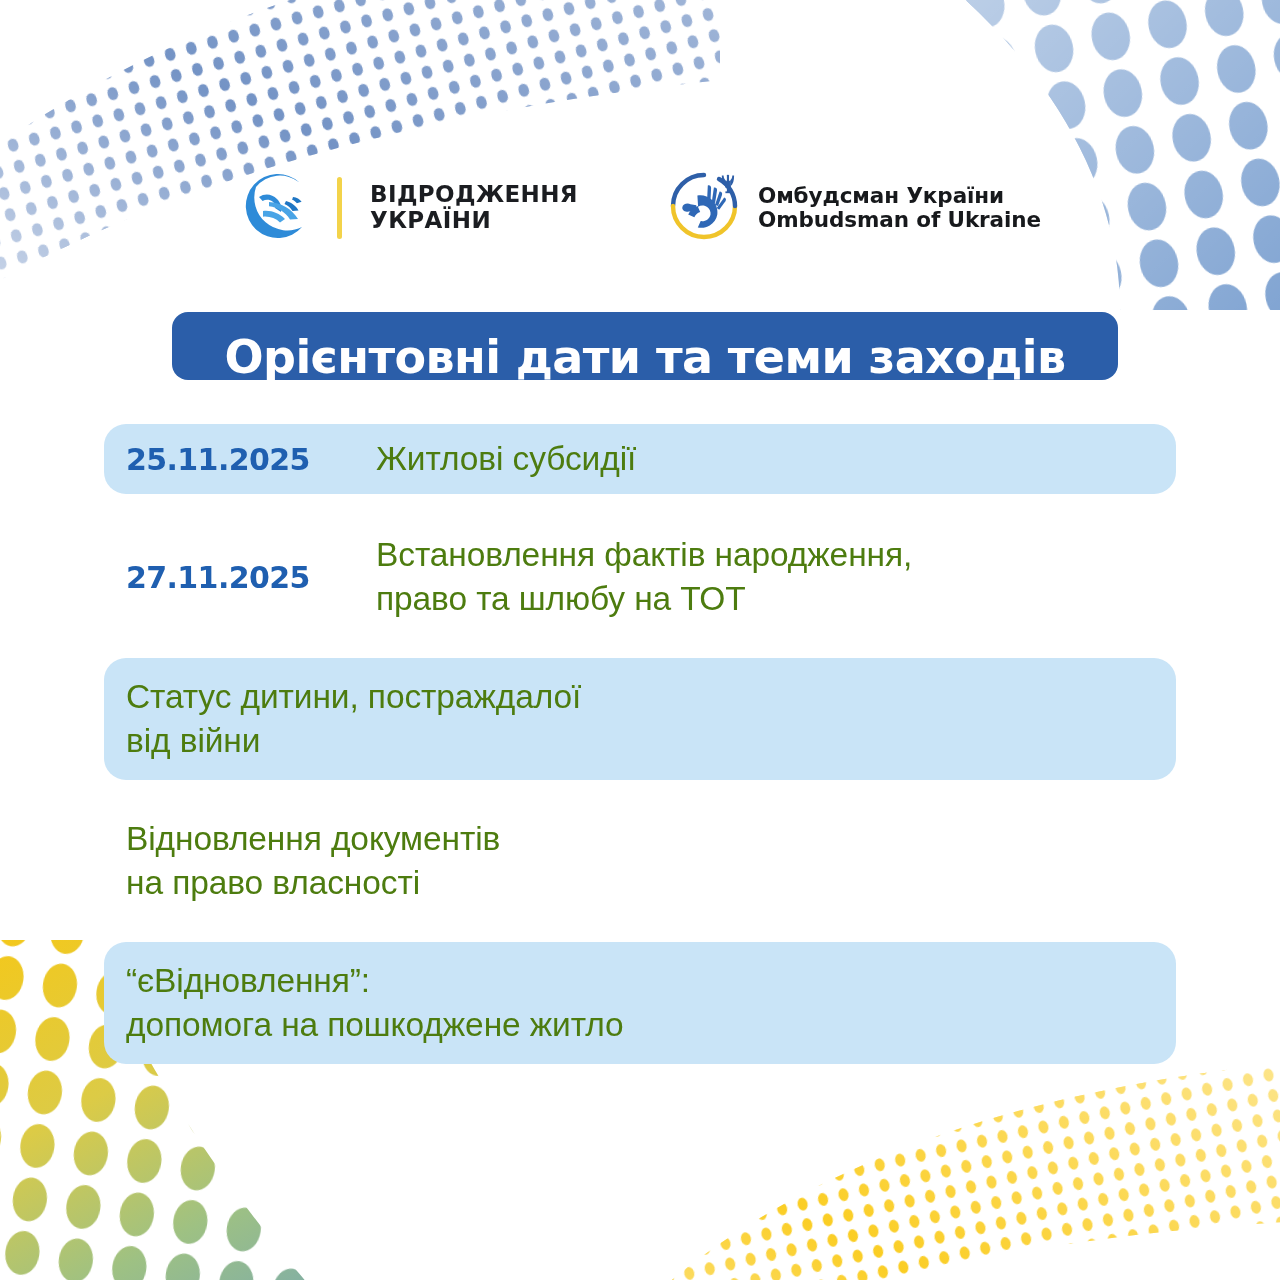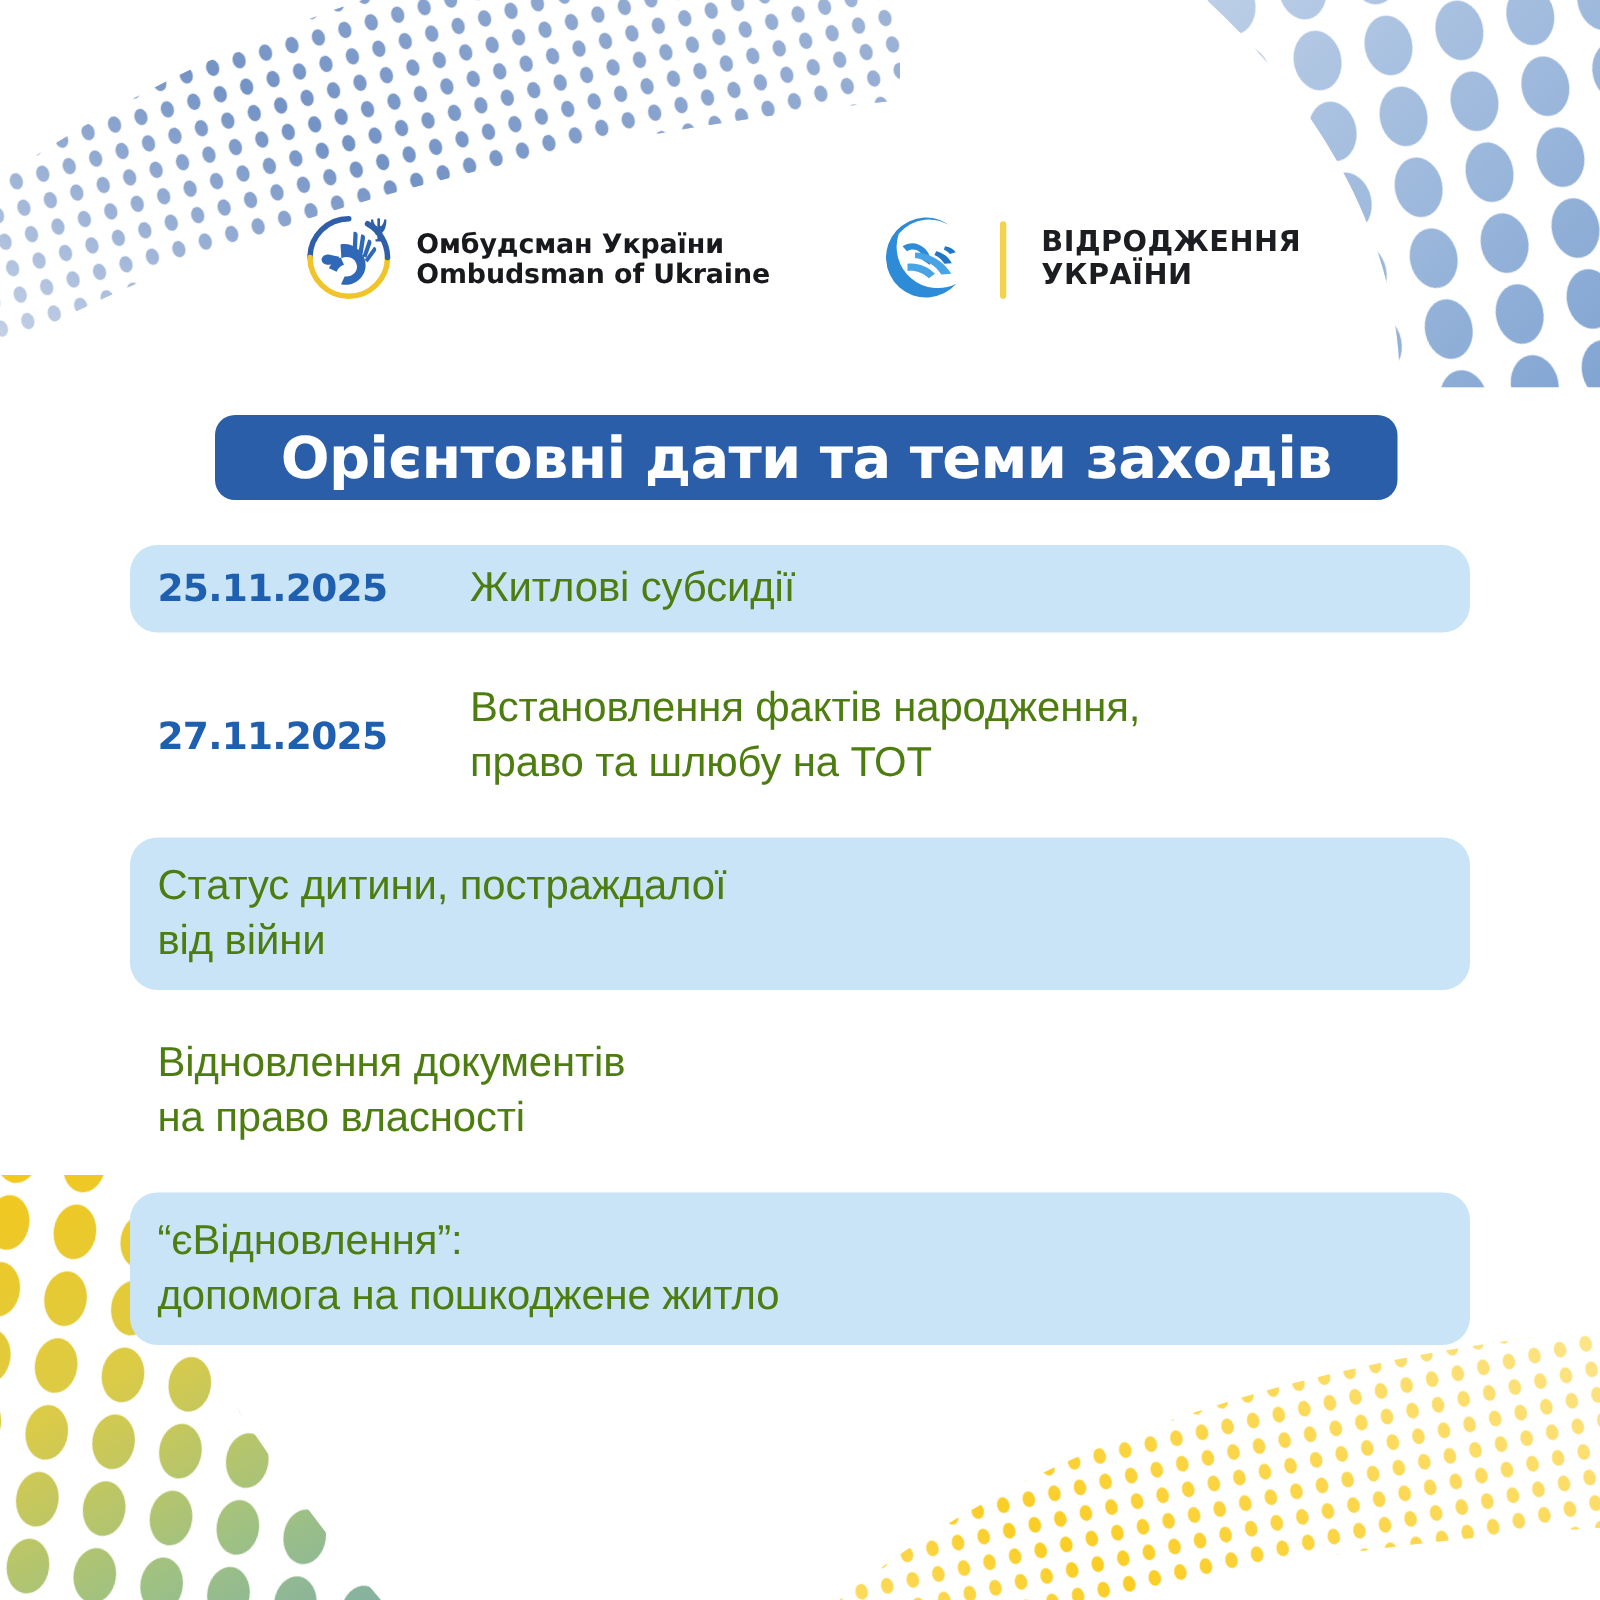--- a/index.html
+++ b/index.html
@@ -87,27 +87,27 @@
     font-weight: 700;
     color: #1b1d21;
     letter-spacing: 0.4px;
     white-space: nowrap;
   }
 
   
   #title-banner {
     position: absolute;
     left: 172px;
-    top: 332px;
+    top: 312px;
     width: 946px;
     height: 68px;
     background: #2b5ea9;
     border-radius: 16px;
     display: flex;
-    align-items: center;
+    align-items: flex-end;
     justify-content: center;
   }
   #title-banner .title-text {
     font-family: "DejaVu Sans", sans-serif;
     font-size: 46px;
     font-weight: 700;
     color: #ffffff;
     letter-spacing: -0.6px;
     white-space: nowrap;
     line-height: 1;
@@ -120,21 +120,20 @@
     top: 424px;
     width: 1072px;
   }
   .row {
     position: relative;
     display: flex;
     align-items: center;
     border-radius: 22px;
     box-sizing: border-box;
     padding: 0 24px 0 22px;
-    margin-top: 12px;
   }
   .row.shaded { background: #c9e4f7; }
   .row.plain  { background: transparent; }
 
   .row-h1 { height: 70px; margin-bottom: 22px; }
   .row-h2 { height: 122px; margin-bottom: 20px; }
 
   .row-date {
     flex: 0 0 250px;
     font-family: "DejaVu Sans", sans-serif;
@@ -239,20 +238,36 @@
     </defs>
     <g clip-path="url(#clipBR)">
       <rect x="-40" y="-20" width="800" height="420" fill="url(#dotsBR)"></rect>
       <rect x="-40" y="-20" width="800" height="420" fill="url(#fadeBR)"></rect>
     </g>
   </svg>
 
   <div id="logo-bar">
 
     <div class="logo-block">
+      <svg class="logo-mark" width="78" height="78" viewBox="0 0 78 78" xmlns="http://www.w3.org/2000/svg">
+        <path d="M60.5 13.5 A32 32 0 1 0 63 58 A33 33 0 0 1 17 18 A31 31 0 0 1 60.5 13.5 Z" fill="#2e8bd8"></path>
+        <path d="M20 28 c6,-4 13,-3 18,2 4,4 5,9 4,13 l-6,-4 c0.5,-2.5 -0.4,-5 -2.5,-6.6 -2.8,-2.2 -6.9,-2.3 -9.9,-0.4 z" fill="#2e8bd8"></path>
+        <path d="M24 42 c8,-1 16,2 22,8 l-5,3.5 c-4.5,-4.3 -10.5,-6.4 -17,-5.8 z" fill="#49a4e6"></path>
+        <path d="M30 33 c12,0.5 23,7 29,17 l-8,0.5 c-4.5,-7.2 -12,-12 -21,-13.2 z" fill="#49a4e6"></path>
+        <path d="M47 32 c6,1.5 10,5 12.5,9.5 l-6,0.5 c-2,-3.2 -4.6,-5.6 -8,-7 z" fill="#1f76c4"></path>
+        <path d="M54 28 c3.8,0.5 6.7,2.2 8.6,4.8 l-4.7,1.4 c-1.2,-1.6 -2.8,-2.8 -4.8,-3.5 z" fill="#1f76c4"></path>
+      </svg>
+      <div class="logo-divider"></div>
+      <div class="logo-text-vidrodzhennia">
+        <span>ВІДРОДЖЕННЯ</span>
+        <span>УКРАЇНИ</span>
+      </div>
+    </div>
+
+    <div class="logo-block">
       <svg class="logo-mark" width="80" height="82" viewBox="0 0 80 82" xmlns="http://www.w3.org/2000/svg">
         <path d="M40 8 A31 31 0 0 0 9 39" fill="none" stroke="#2e5fa8" stroke-width="4.4" stroke-linecap="round"></path>
         <path d="M9 39 A31 31 0 0 0 40 70 A31 31 0 0 0 71 39" fill="none" stroke="#f0c42a" stroke-width="4.4" stroke-linecap="round"></path>
         <path d="M71 39 A31 31 0 0 0 55 12" fill="none" stroke="#2e5fa8" stroke-width="4.4" stroke-linecap="round"></path>
 
         <g fill="#2e5fa8" transform="translate(56,6) scale(0.82)">
           <rect x="8.4" y="2" width="2.6" height="22" rx="1"></rect>
           <path d="M2.2 3.2 c0,6.2 1.1,10.5 4.6,13.2 l0,-7.6 c-1.6,-1.3 -2.3,-3.1 -2.4,-5.6 z"></path>
           <path d="M17.2 3.2 c0,6.2 -1.1,10.5 -4.6,13.2 l0,-7.6 c1.6,-1.3 2.3,-3.1 2.4,-5.6 z"></path>
           <path d="M6.3 9.6 l2.1,0 0,9.4 -2.1,-1.6 z"></path>
@@ -269,36 +284,20 @@
           <path d="M33.4 28.5 c5.3,-1 10.4,0.6 14.4,4.2 4.5,4 6.3,9.6 5.5,14.9 -0.7,4.6 -3.4,8.5 -7.6,11 -3.7,2.2 -8,2.8 -11.9,1.8 l2.9,-6.3 c2.6,0.3 5,-0.3 6.8,-1.7 2.3,-1.7 3.4,-4.2 3,-6.9 -0.4,-2.9 -2.4,-5.4 -5.3,-6.4 -2.4,-0.8 -4.9,-0.6 -7.1,0.6 z"></path>
           <path d="M33.6 39 c-4.4,1.4 -7.7,4.6 -9.4,8.5 l6.1,2.8 c1.2,-2.6 3.2,-4.5 5.9,-5.4 z"></path>
         </g>
       </svg>
       <div class="logo-text-ombudsman">
         <span>Омбудсман України</span>
         <span>Ombudsman of Ukraine</span>
       </div>
     </div>
 
-    <div class="logo-block">
-      <svg class="logo-mark" width="78" height="78" viewBox="0 0 78 78" xmlns="http://www.w3.org/2000/svg">
-        <path d="M60.5 13.5 A32 32 0 1 0 63 58 A33 33 0 0 1 17 18 A31 31 0 0 1 60.5 13.5 Z" fill="#2e8bd8"></path>
-        <path d="M20 28 c6,-4 13,-3 18,2 4,4 5,9 4,13 l-6,-4 c0.5,-2.5 -0.4,-5 -2.5,-6.6 -2.8,-2.2 -6.9,-2.3 -9.9,-0.4 z" fill="#2e8bd8"></path>
-        <path d="M24 42 c8,-1 16,2 22,8 l-5,3.5 c-4.5,-4.3 -10.5,-6.4 -17,-5.8 z" fill="#49a4e6"></path>
-        <path d="M30 33 c12,0.5 23,7 29,17 l-8,0.5 c-4.5,-7.2 -12,-12 -21,-13.2 z" fill="#49a4e6"></path>
-        <path d="M47 32 c6,1.5 10,5 12.5,9.5 l-6,0.5 c-2,-3.2 -4.6,-5.6 -8,-7 z" fill="#1f76c4"></path>
-        <path d="M54 28 c3.8,0.5 6.7,2.2 8.6,4.8 l-4.7,1.4 c-1.2,-1.6 -2.8,-2.8 -4.8,-3.5 z" fill="#1f76c4"></path>
-      </svg>
-      <div class="logo-divider"></div>
-      <div class="logo-text-vidrodzhennia">
-        <span>ВІДРОДЖЕННЯ</span>
-        <span>УКРАЇНИ</span>
-      </div>
-    </div>
-
   </div>
 
   <div id="title-banner">
     <div class="title-text">Орієнтовні дати та теми заходів</div>
   </div>
 
   <div id="schedule">
 
     <div class="row shaded row-h1">
       <div class="row-date">25.11.2025</div>

